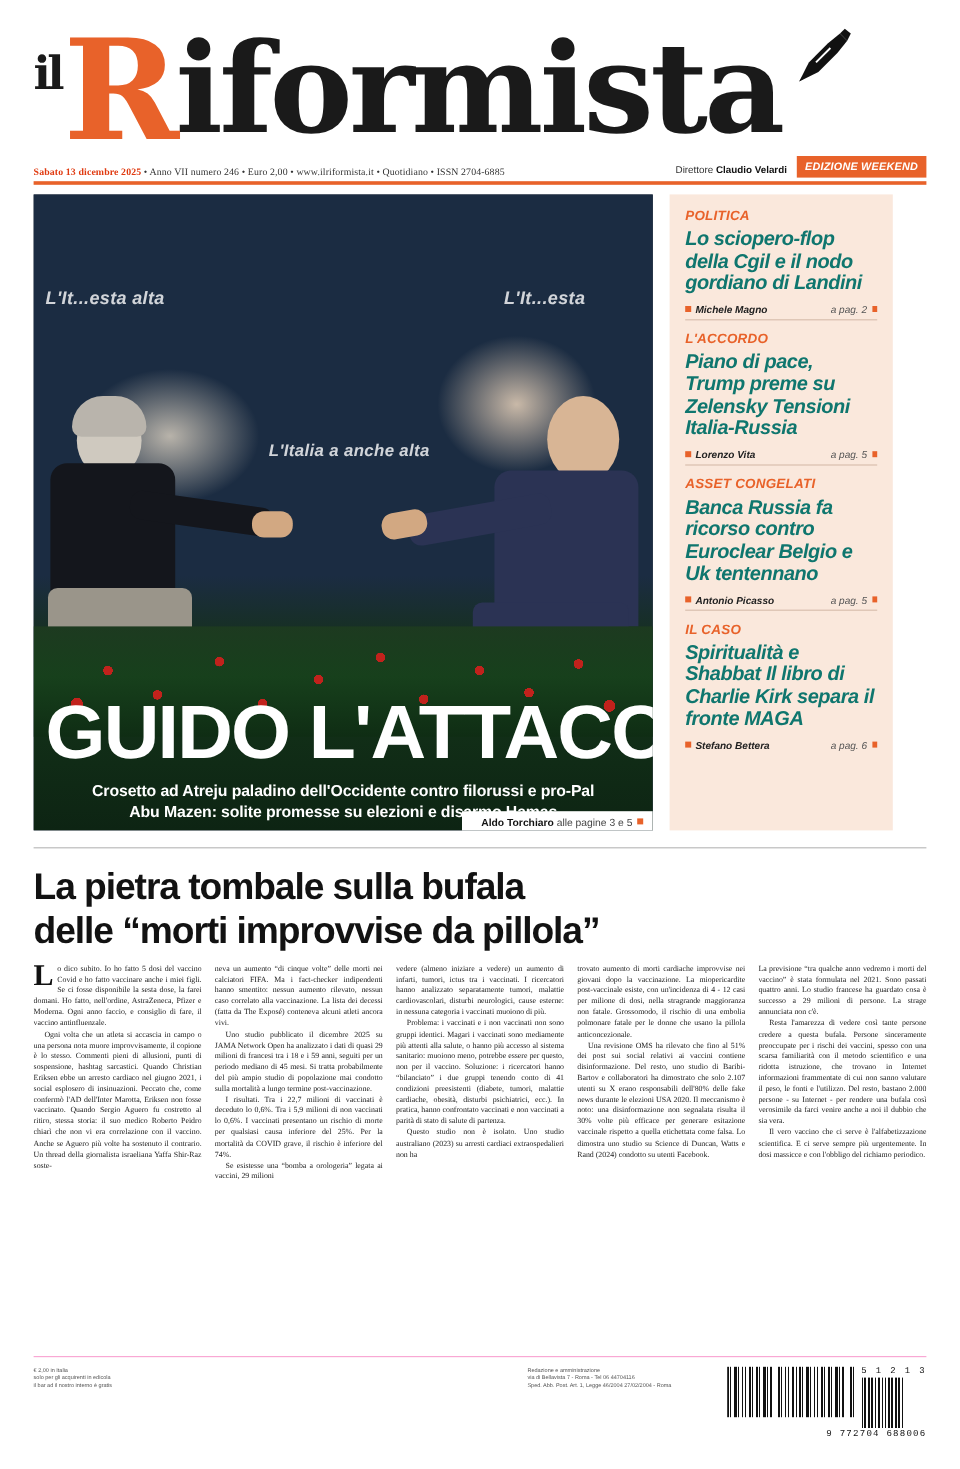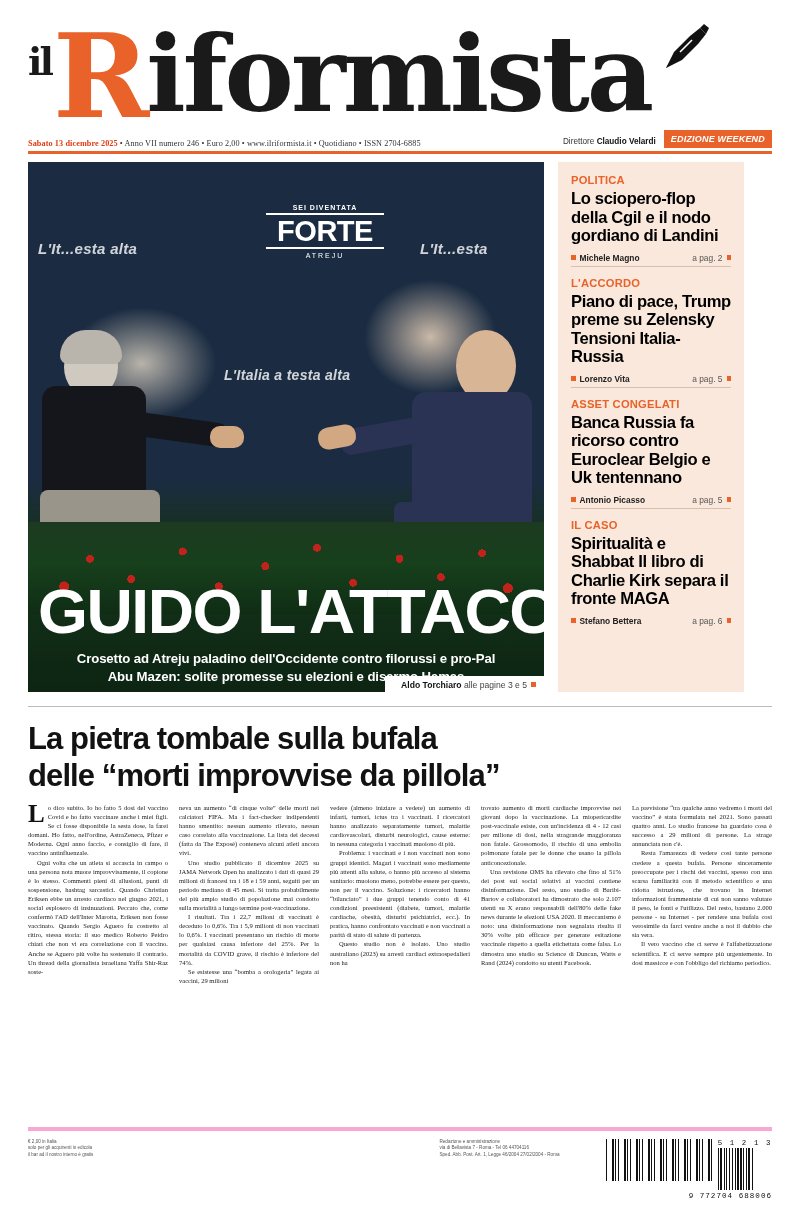--- a/index.html
+++ b/index.html
@@ -241,37 +241,37 @@
     margin-left: 4px;
     vertical-align: 1px;
   }
 
   
   .sidebar {
     width: 186px;
     background: #FAE8DC;
     padding: 12px 13px 10px 13px;
   }
-  .sb-item { padding-bottom: 3px; }
+  .sb-item { padding-bottom: 3px; font-style: italic; }
   .sb-item + .sb-item {
     border-top: 1px solid #D9BFAE;
     padding-top: 10px;
   }
   .sb-kicker {
     color: #E8622A;
     font-weight: 700;
     font-size: 11.2px;
     letter-spacing: 0.2px;
     margin-bottom: 4px;
   }
   .sb-title {
     font-weight: 700;
     font-size: 16.6px;
     line-height: 18.5px;
-    color: #000000;
+    color: #0f766e;
     letter-spacing: -0.35px;
   }
   .sb-foot {
     display: flex;
     justify-content: space-between;
     align-items: center;
     margin-top: 7px;
     font-size: 8.4px;
   }
   .sb-author { font-weight: 700; color: #222; }
@@ -381,21 +381,21 @@
     font-weight: 700;
     padding: 1px 3px 0 0;
     color: #111;
   }
 
   
   .footer {
     position: absolute;
     left: 28px; right: 28px;
     bottom: 24px;
-    border-top: 4px solid #f9a8d4;
+    border-top: 1px solid #f9a8d4;
     padding-top: 8px;
     display: flex;
     justify-content: space-between;
     align-items: flex-start;
   }
   .foot-left, .foot-mid {
     font-size: 4.6px;
     line-height: 6.4px;
     color: #555;
   }
@@ -465,27 +465,22 @@
       <div class="edizione">EDIZIONE WEEKEND</div>
     </div>
   </div>
 
   <div class="main-grid">
 
     <div class="lead">
       <div class="photo">
         <div class="photo-bg-text bg-t1">L'It...esta alta</div>
         <div class="photo-bg-text bg-t2">L'It...esta</div>
-        <div class="photo-bg-text bg-t3">L'Italia a testa alta</div>
-
-        <div class="forte-badge">
-          <div class="forte-sm">SEI DIVENTATA</div>
-          <div class="forte-lg">FORTE</div>
-          <div class="forte-tag">ATREJU</div>
-        </div>
+        <div class="photo-bg-text bg-t3">L'Italia a anche alta</div>
+
 
         <div class="fig-left">
           <div class="head-shape" style="left:24px;top:6px;width:54px;height:62px;background:#cfc9bf;"></div>
           <div class="head-shape" style="left:20px;top:0px;width:62px;height:34px;background:#b9b4ac;border-radius:32px 32px 10px 10px;"></div>
           <div class="body-shape" style="left:2px;top:56px;width:104px;height:120px;background:#14161c;"></div>
           <div class="arm-shape" style="left:68px;top:86px;width:120px;height:24px;background:#14161c;transform:rotate(8deg);"></div>
           <div class="arm-shape" style="left:170px;top:96px;width:34px;height:22px;background:#d2a882;"></div>
           <div class="body-shape" style="left:0px;top:160px;width:120px;height:70px;background:#9a958a;border-radius:8px;"></div>
         </div>
 

